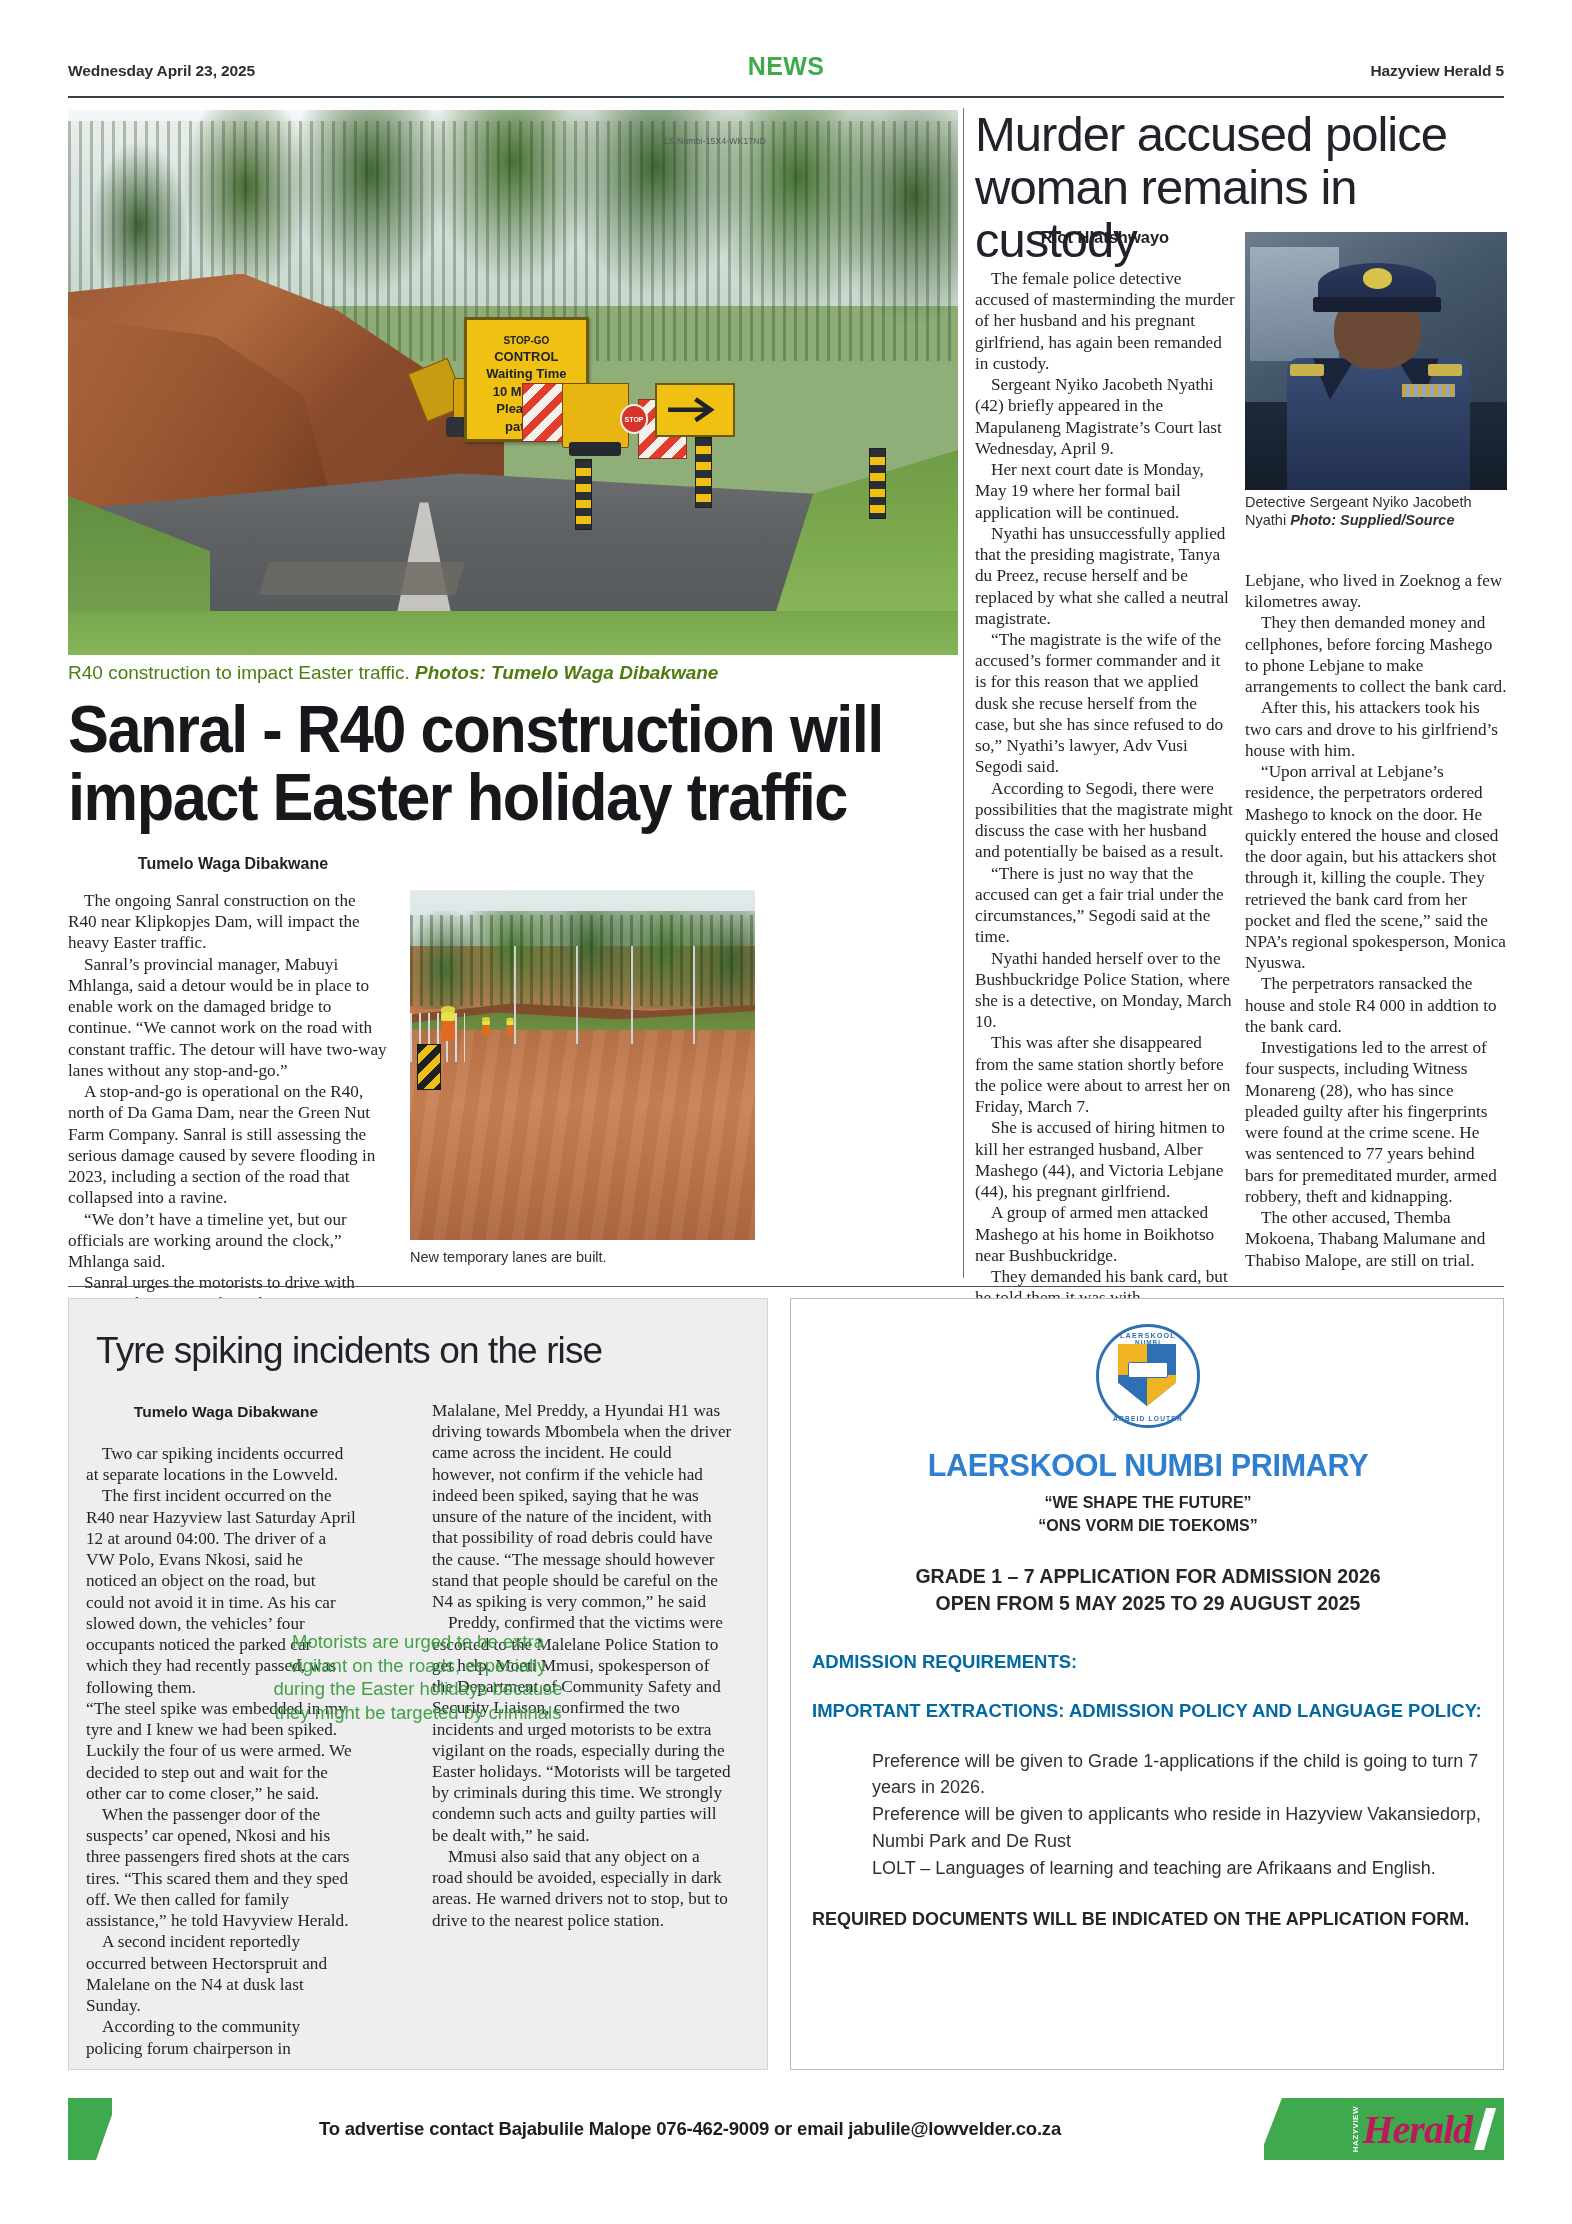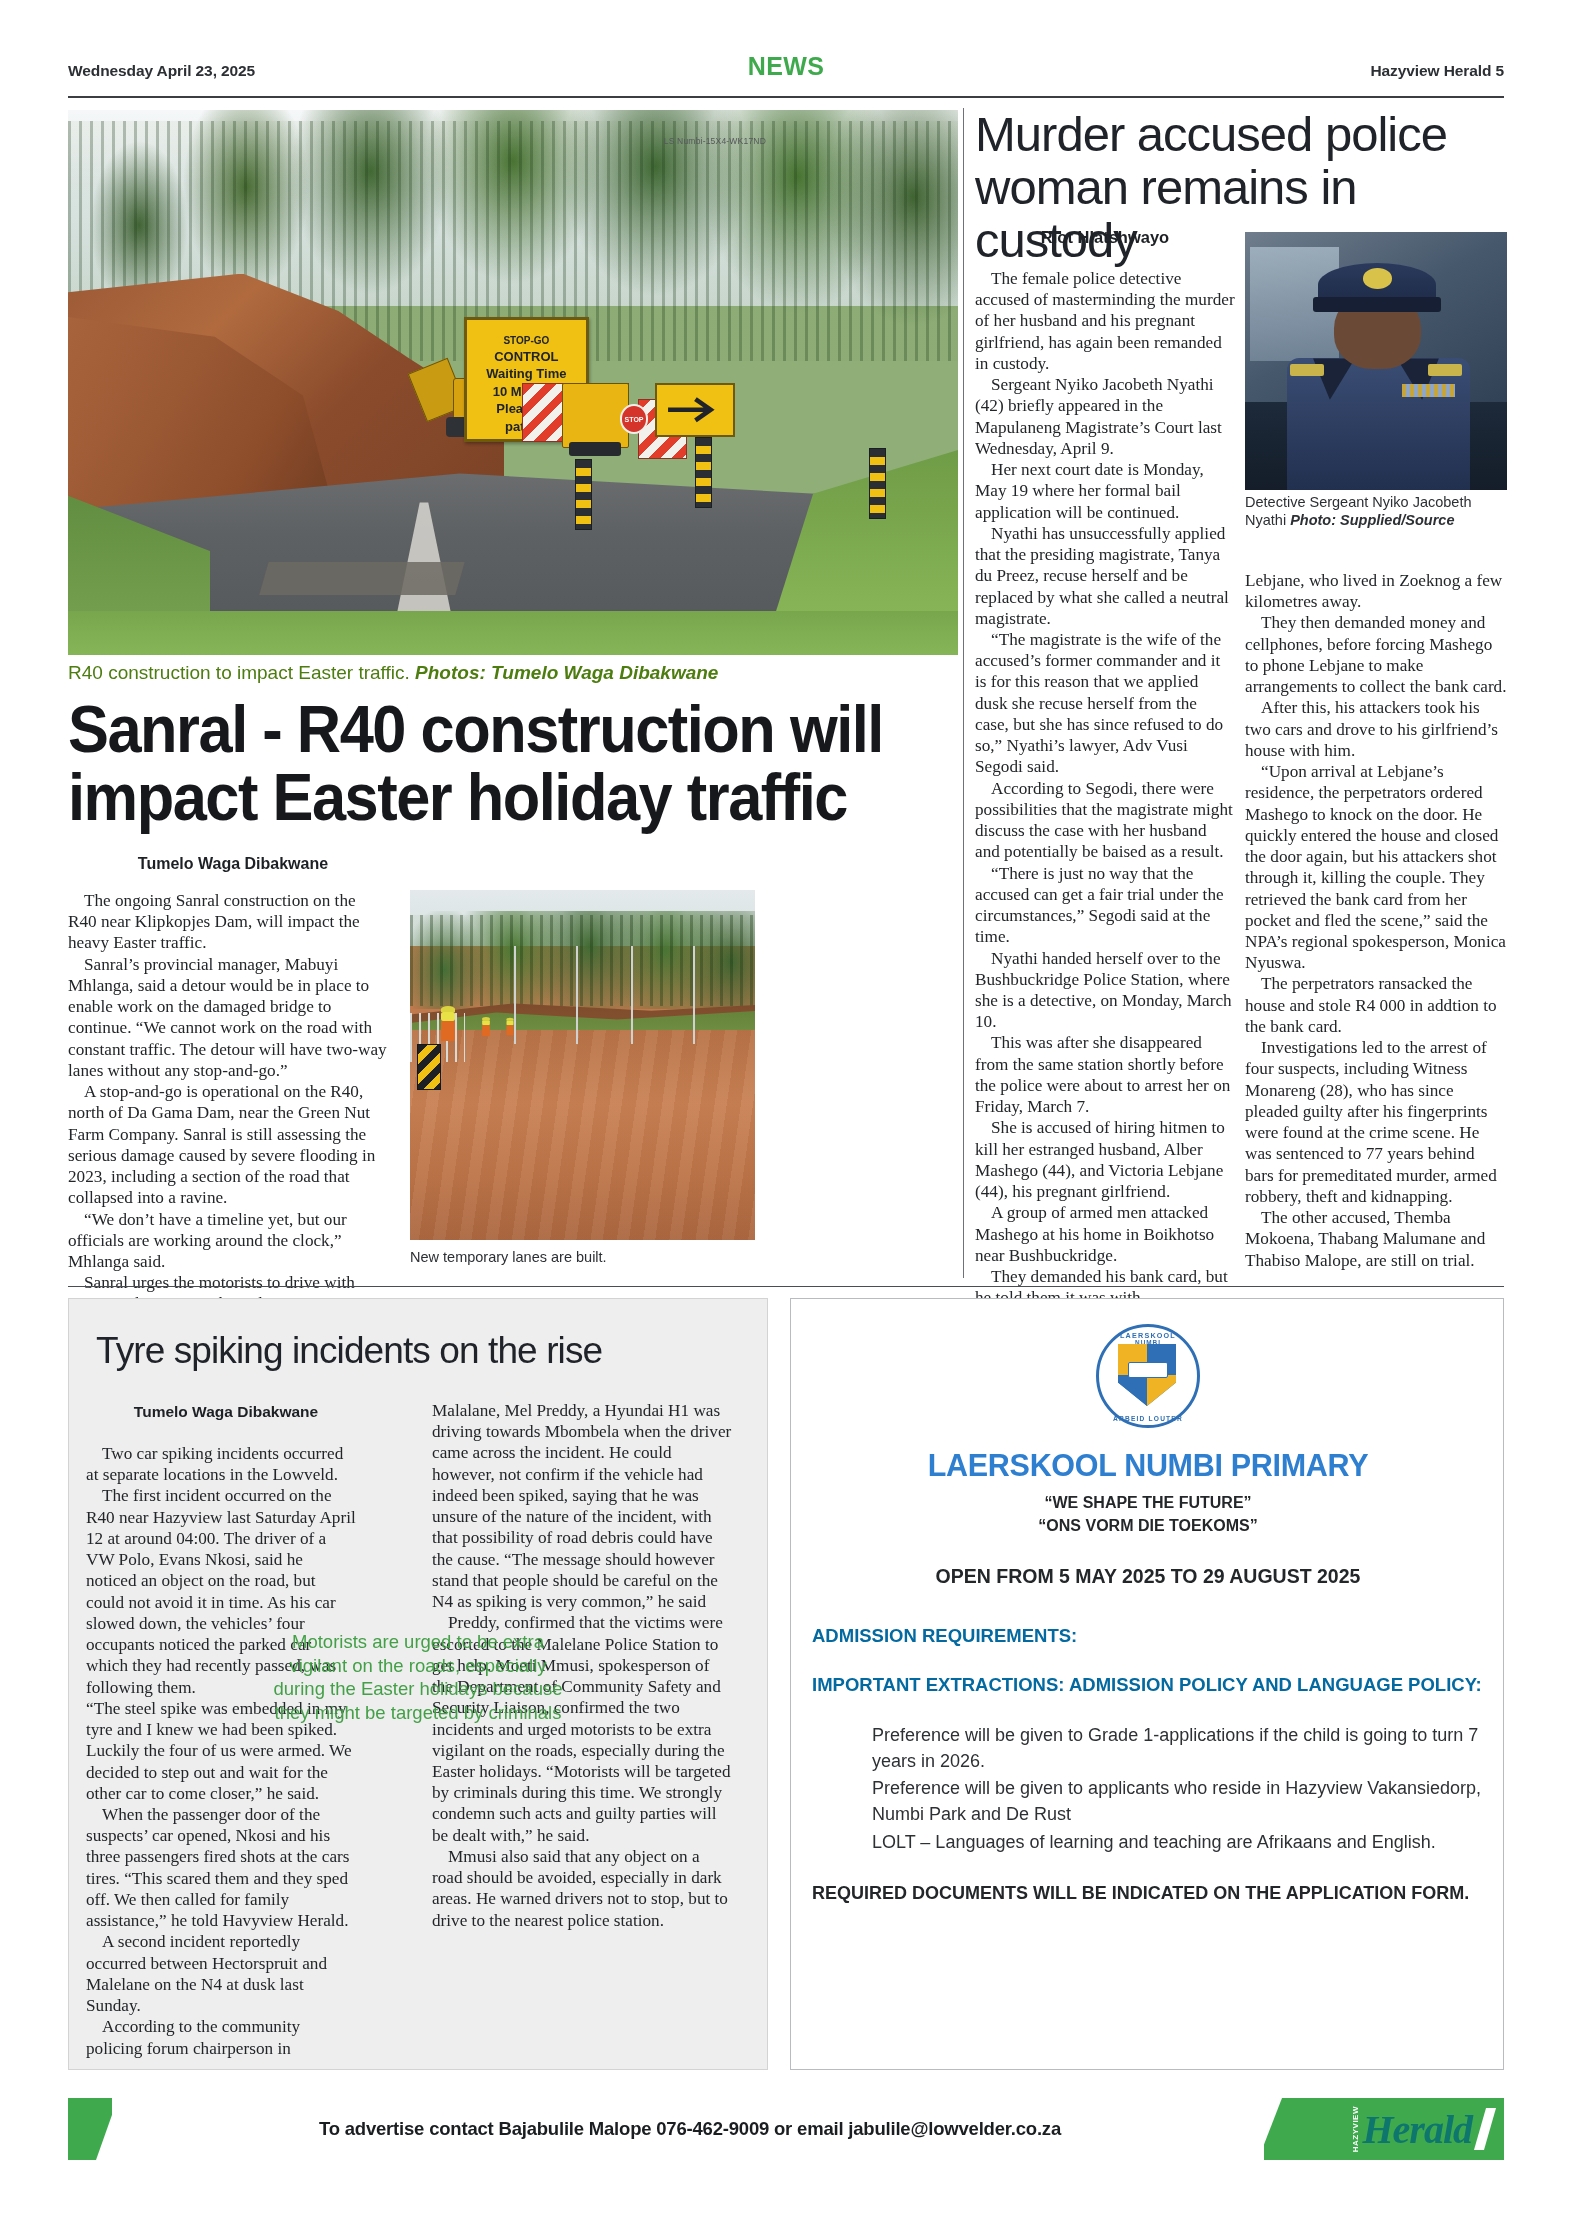--- a/index.html
+++ b/index.html
@@ -439,21 +439,21 @@
   }
   .fl-kicker {
     font-family: "Liberation Sans", sans-serif;
     font-size: 8px; font-weight: bold; color: #ffffff;
     writing-mode: vertical-rl; transform: rotate(180deg);
     letter-spacing: .5px; margin-right: 2px; line-height: 1;
   }
   .fl-word {
     font-family: "Liberation Serif", serif;
     font-weight: bold; font-style: italic; font-size: 40px;
-    color: #0f766e; letter-spacing: -1px;
+    color: #be185d; letter-spacing: -1px;
   }
   .fl-slash {
     width: 10px; height: 42px; background: #ffffff;
     transform: skewX(-16deg); margin-left: 8px;
   }
 </style>
 </head>
 <body>
 
 <div class="page">
@@ -651,20 +651,21 @@
       <div class="book"></div>
       <div class="bot-txt">ARBEID LOUTER</div>
     </div>
 
     <div class="ad-school">LAERSKOOL NUMBI PRIMARY</div>
     <div class="ad-motto">
       <div>“WE SHAPE THE FUTURE”</div>
       <div>“ONS VORM DIE TOEKOMS”</div>
     </div>
     <div class="ad-grade">
+      <div>GRADE 1 – 7 APPLICATION FOR ADMISSION 2026</div>
       <div>OPEN FROM 5 MAY 2025 TO 29 AUGUST 2025</div>
     </div>
     <div class="ad-h">ADMISSION REQUIREMENTS:</div>
     <div class="ad-h">IMPORTANT EXTRACTIONS: ADMISSION POLICY AND LANGUAGE POLICY:</div>
     <div class="ad-list">
       <div>Preference will be given to Grade 1-applications if the child is going to turn 7 years in 2026.</div>
       <div>Preference will be given to applicants who reside in Hazyview Vakansiedorp, Numbi Park and De Rust</div>
       <div>LOLT – Languages of learning and teaching are Afrikaans and English.</div>
     </div>
     <div class="ad-foot">REQUIRED DOCUMENTS WILL BE INDICATED ON THE APPLICATION FORM.</div>

